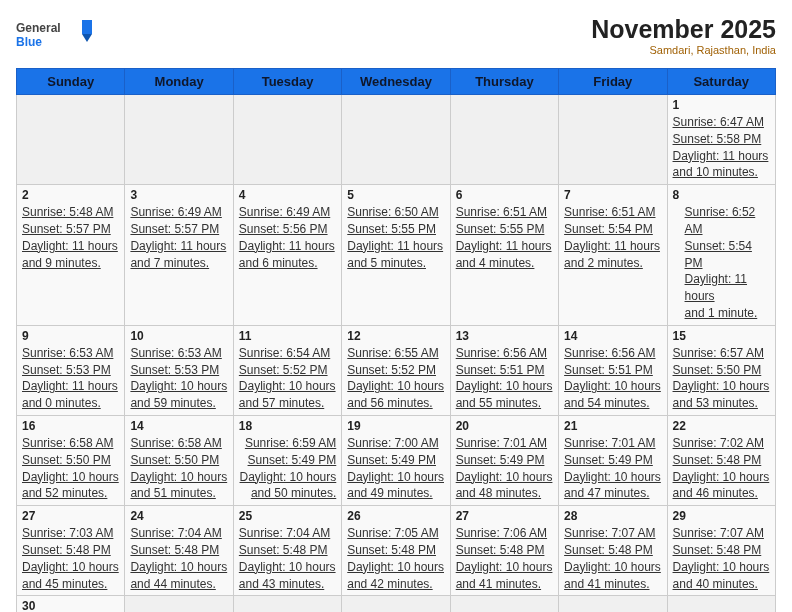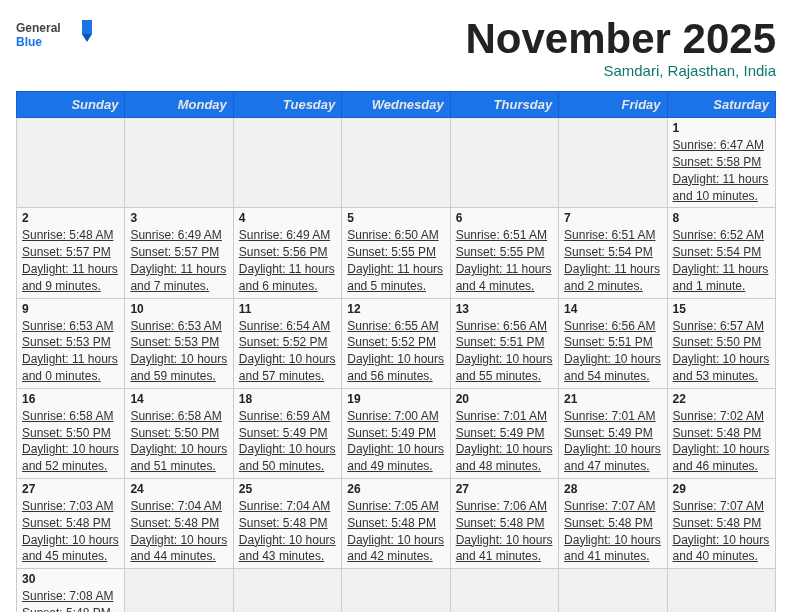--- a/index.html
+++ b/index.html
@@ -25,44 +25,43 @@
     .logo {
       display: flex;
       align-items: center;
       gap: 4px;
       text-decoration: underline;
     }
     .title-block {
       text-align: right;
     }
     .month-title {
-      font-size: 42px;
+      font-size: 25px;
       font-weight: bold;
       color: #222;
       line-height: 1.1;
     }
     .location {
-      font-size: 15px;
-      color: #0f766e;
+      font-size: 11px;
+      color: #a16207;
     }
     .calendar {
       width: 100%;
       border-collapse: collapse;
       border: 1px solid #ccc;
       table-layout: fixed;
     }
     .calendar th {
       background: #1a73e8;
-      color: #e5e5e5;
-      text-align: right;
+      color: #0f172a;
+      text-align: center;
       padding: 5px 6px;
       font-size: 13px;
       font-weight: bold;
       border: 1px solid #1a60c8;
-      font-style: italic;
     }
     .calendar td {
       vertical-align: top;
       border: 1px solid #ccc;
       padding: 3px 5px;
       font-size: 10px;
       color: #333;
       height: 75px;
       background: #f9f9f9;
     }
@@ -172,21 +171,21 @@
           </td>
           <td>
             <span class="day-num">7</span>
             <div class="day-info" style="white-space: pre-line;">Sunrise: 6:51 AM
 Sunset: 5:54 PM
 Daylight: 11 hours
 and 2 minutes.</div>
           </td>
           <td>
             <span class="day-num">8</span>
-            <div class="day-info" style="white-space: pre-line;">Sunrise: 6:52 AM
+            <div class="day-info" style="white-space: pre-line; margin-left: 12px;">Sunrise: 6:52 AM
 Sunset: 5:54 PM
 Daylight: 11 hours
 and 1 minute.</div>
           </td>
         </tr>
         <tr>
           <td>
             <span class="day-num">9</span>
             <div class="day-info" style="white-space: pre-line;">Sunrise: 6:53 AM
 Sunset: 5:53 PM
@@ -246,21 +245,21 @@
           </td>
           <td>
             <span class="day-num">14</span>
             <div class="day-info" style="white-space: pre-line;">Sunrise: 6:58 AM
 Sunset: 5:50 PM
 Daylight: 10 hours
 and 51 minutes.</div>
           </td>
           <td>
             <span class="day-num">18</span>
-            <div class="day-info" style="white-space: pre-line;">Sunrise: 6:59 AM
+            <div class="day-info" style="white-space: pre-line; text-align: right;">Sunrise: 6:59 AM
 Sunset: 5:49 PM
 Daylight: 10 hours
 and 50 minutes.</div>
           </td>
           <td>
             <span class="day-num">19</span>
             <div class="day-info" style="white-space: pre-line;">Sunrise: 7:00 AM
 Sunset: 5:49 PM
 Daylight: 10 hours
 and 49 minutes.</div>

